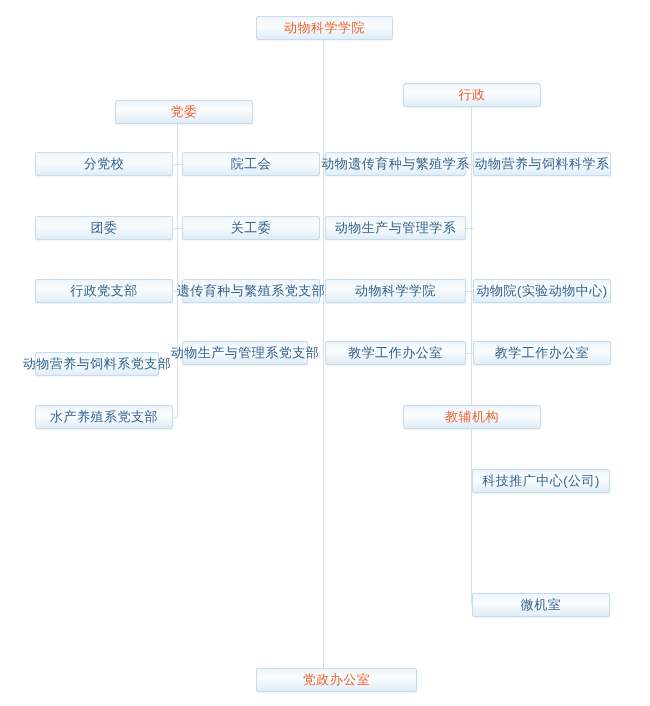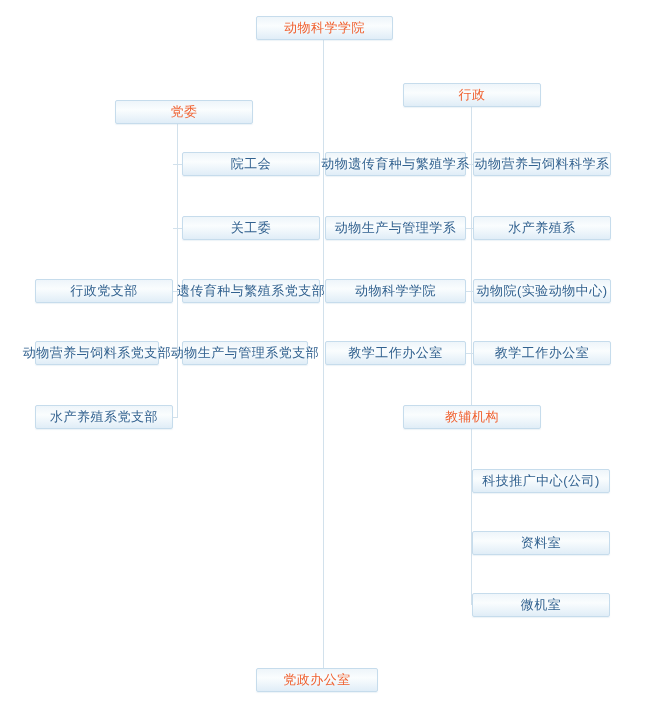--- a/index.html
+++ b/index.html
@@ -48,39 +48,39 @@
   <div class="hline" style="left:466px;top:164px;width:8px;"></div>
   <div class="hline" style="left:466px;top:228px;width:8px;"></div>
   <div class="hline" style="left:466px;top:291px;width:8px;"></div>
   <div class="hline" style="left:466px;top:353px;width:8px;"></div>
 
   <div class="node accent" style="left:256px;top:16px;width:137px;">动物科学学院</div>
 
   <div class="node accent" style="left:115px;top:100px;width:138px;">党委</div>
   <div class="node accent" style="left:403px;top:83px;width:138px;">行政</div>
 
+  <div class="node" style="left:35px;top:152px;width:138px;">分党校</div>
+  <div class="node" style="left:35px;top:216px;width:138px;">团委</div>
   <div class="node" style="left:35px;top:279px;width:138px;">行政党支部</div>
-  <div class="node" style="left:35px;top:341px;width:124px;">动物营养与饲料系党支部</div>
+  <div class="node" style="left:35px;top:352px;width:124px;">动物营养与饲料系党支部</div>
   <div class="node" style="left:35px;top:405px;width:138px;">水产养殖系党支部</div>
 
   <div class="node" style="left:182px;top:152px;width:138px;">院工会</div>
   <div class="node" style="left:182px;top:216px;width:138px;">关工委</div>
   <div class="node" style="left:182px;top:279px;width:138px;">遗传育种与繁殖系党支部</div>
   <div class="node" style="left:182px;top:341px;width:126px;text-align:center;">动物生产与管理系党支部</div>
 
   <div class="node" style="left:325px;top:152px;width:141px;">动物遗传育种与繁殖学系</div>
   <div class="node" style="left:325px;top:216px;width:141px;">动物生产与管理学系</div>
   <div class="node" style="left:325px;top:279px;width:141px;">动物科学学院</div>
   <div class="node" style="left:325px;top:341px;width:141px;">教学工作办公室</div>
 
   <div class="node" style="left:473px;top:152px;width:138px;">动物营养与饲料科学系</div>
-  <div class="node" style="left:473px;top:216px;width:138px;">水产养殖系</div>
   <div class="node" style="left:473px;top:279px;width:138px;">动物院(实验动物中心)</div>
   <div class="node" style="left:473px;top:341px;width:138px;">教学工作办公室</div>
 
   <div class="node accent" style="left:403px;top:405px;width:138px;">教辅机构</div>
   <div class="node" style="left:472px;top:469px;width:138px;">科技推广中心(公司)</div>
-  <div class="node" style="left:472px;top:531px;width:138px;">资料室</div>
   <div class="node" style="left:472px;top:593px;width:138px;">微机室</div>
 
-  <div class="node accent" style="left:256px;top:668px;width:122px;">党政办公室</div>
+  <div class="node accent" style="left:256px;top:668px;width:161px;">党政办公室</div>
 
 </div>
 
 </body></html>

